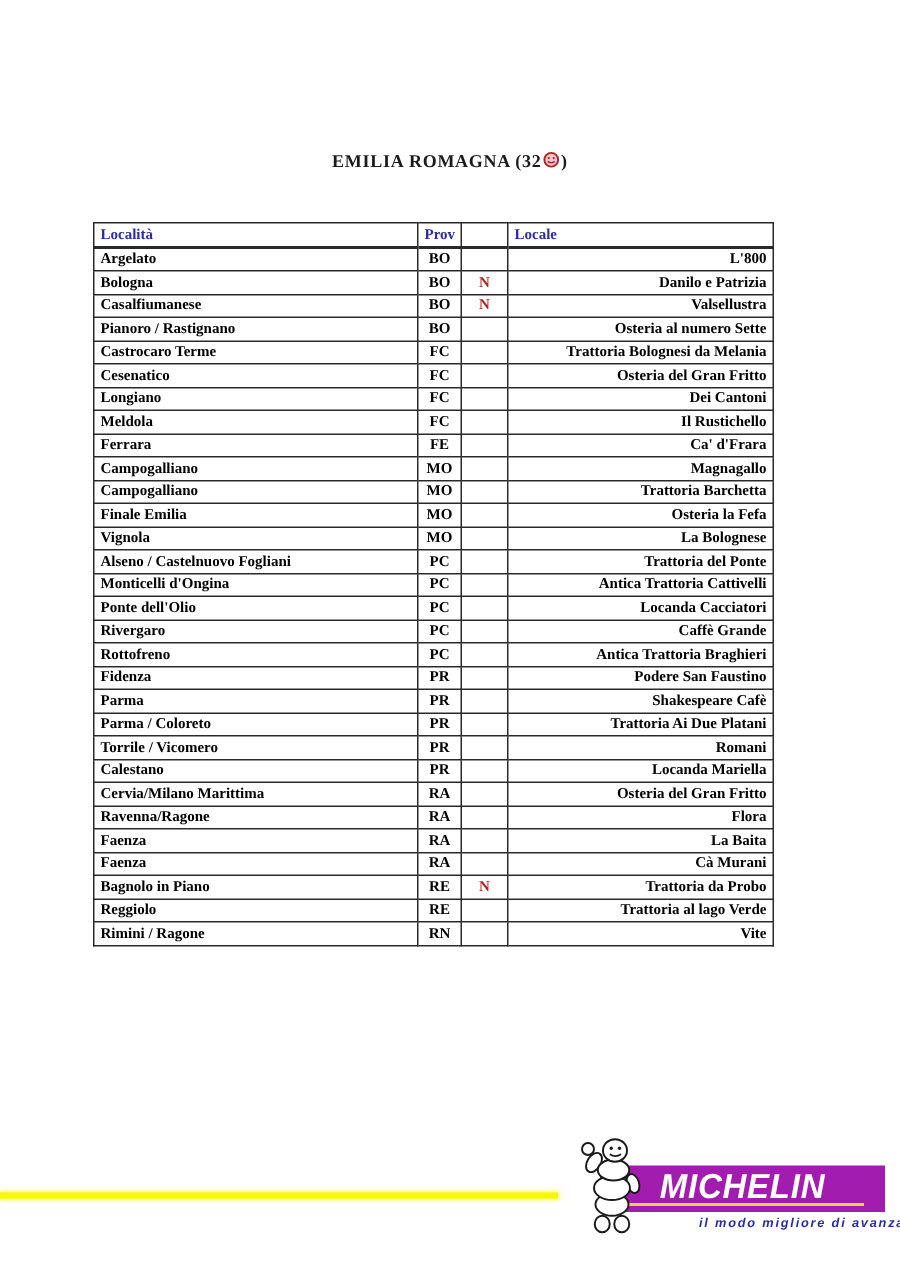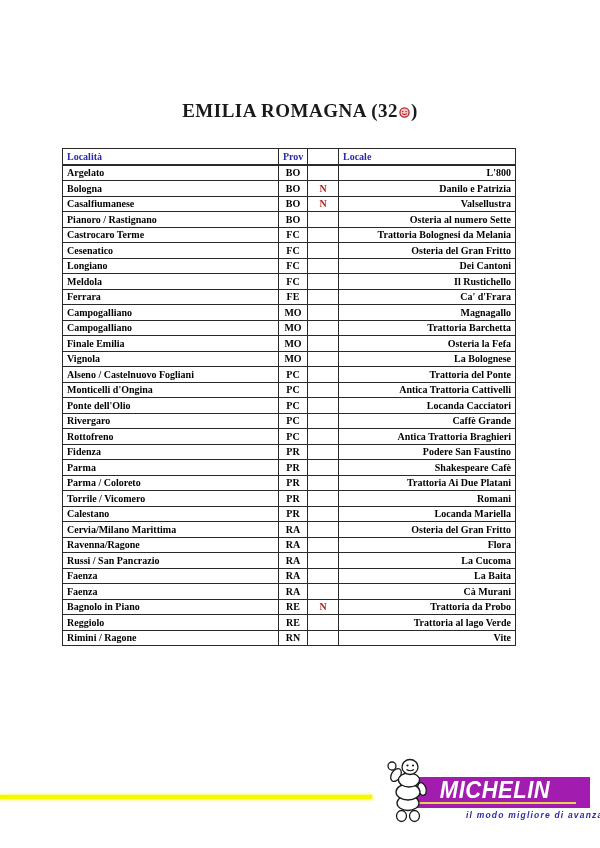--- a/index.html
+++ b/index.html
@@ -7,21 +7,21 @@
     position:relative;
     width:600px; height:848px;
     background:#ffffff;
     overflow:hidden;
     font-family:"Liberation Serif", serif;
   }
   .doc-title {
     position:absolute;
     top:100px; left:0; width:100%;
     text-align:center;
-    font-size:19px; font-weight:bold;
+    font-size:12px; font-weight:bold;
     letter-spacing:0.5px;
     color:#1a1a1a;
     white-space:nowrap;
   }
   .bib-icon { display:inline-block; vertical-align:-1px; margin:0 1px; }
 
   table.resto {
     position:absolute;
     left:62px; top:148px;
     width:449px;
@@ -263,26 +263,20 @@
           <td class="col-localita">Cervia/Milano Marittima</td>
           <td class="col-prov">RA</td>
           <td class="col-new"></td>
           <td class="col-locale">Osteria del Gran Fritto</td>
         </tr>
         <tr>
           <td class="col-localita">Ravenna/Ragone</td>
           <td class="col-prov">RA</td>
           <td class="col-new"></td>
           <td class="col-locale">Flora</td>
-        </tr>
-        <tr>
-          <td class="col-localita">Russi / San Pancrazio</td>
-          <td class="col-prov">RA</td>
-          <td class="col-new"></td>
-          <td class="col-locale">La Cucoma</td>
         </tr>
         <tr>
           <td class="col-localita">Faenza</td>
           <td class="col-prov">RA</td>
           <td class="col-new"></td>
           <td class="col-locale">La Baita</td>
         </tr>
         <tr>
           <td class="col-localita">Faenza</td>
           <td class="col-prov">RA</td>

